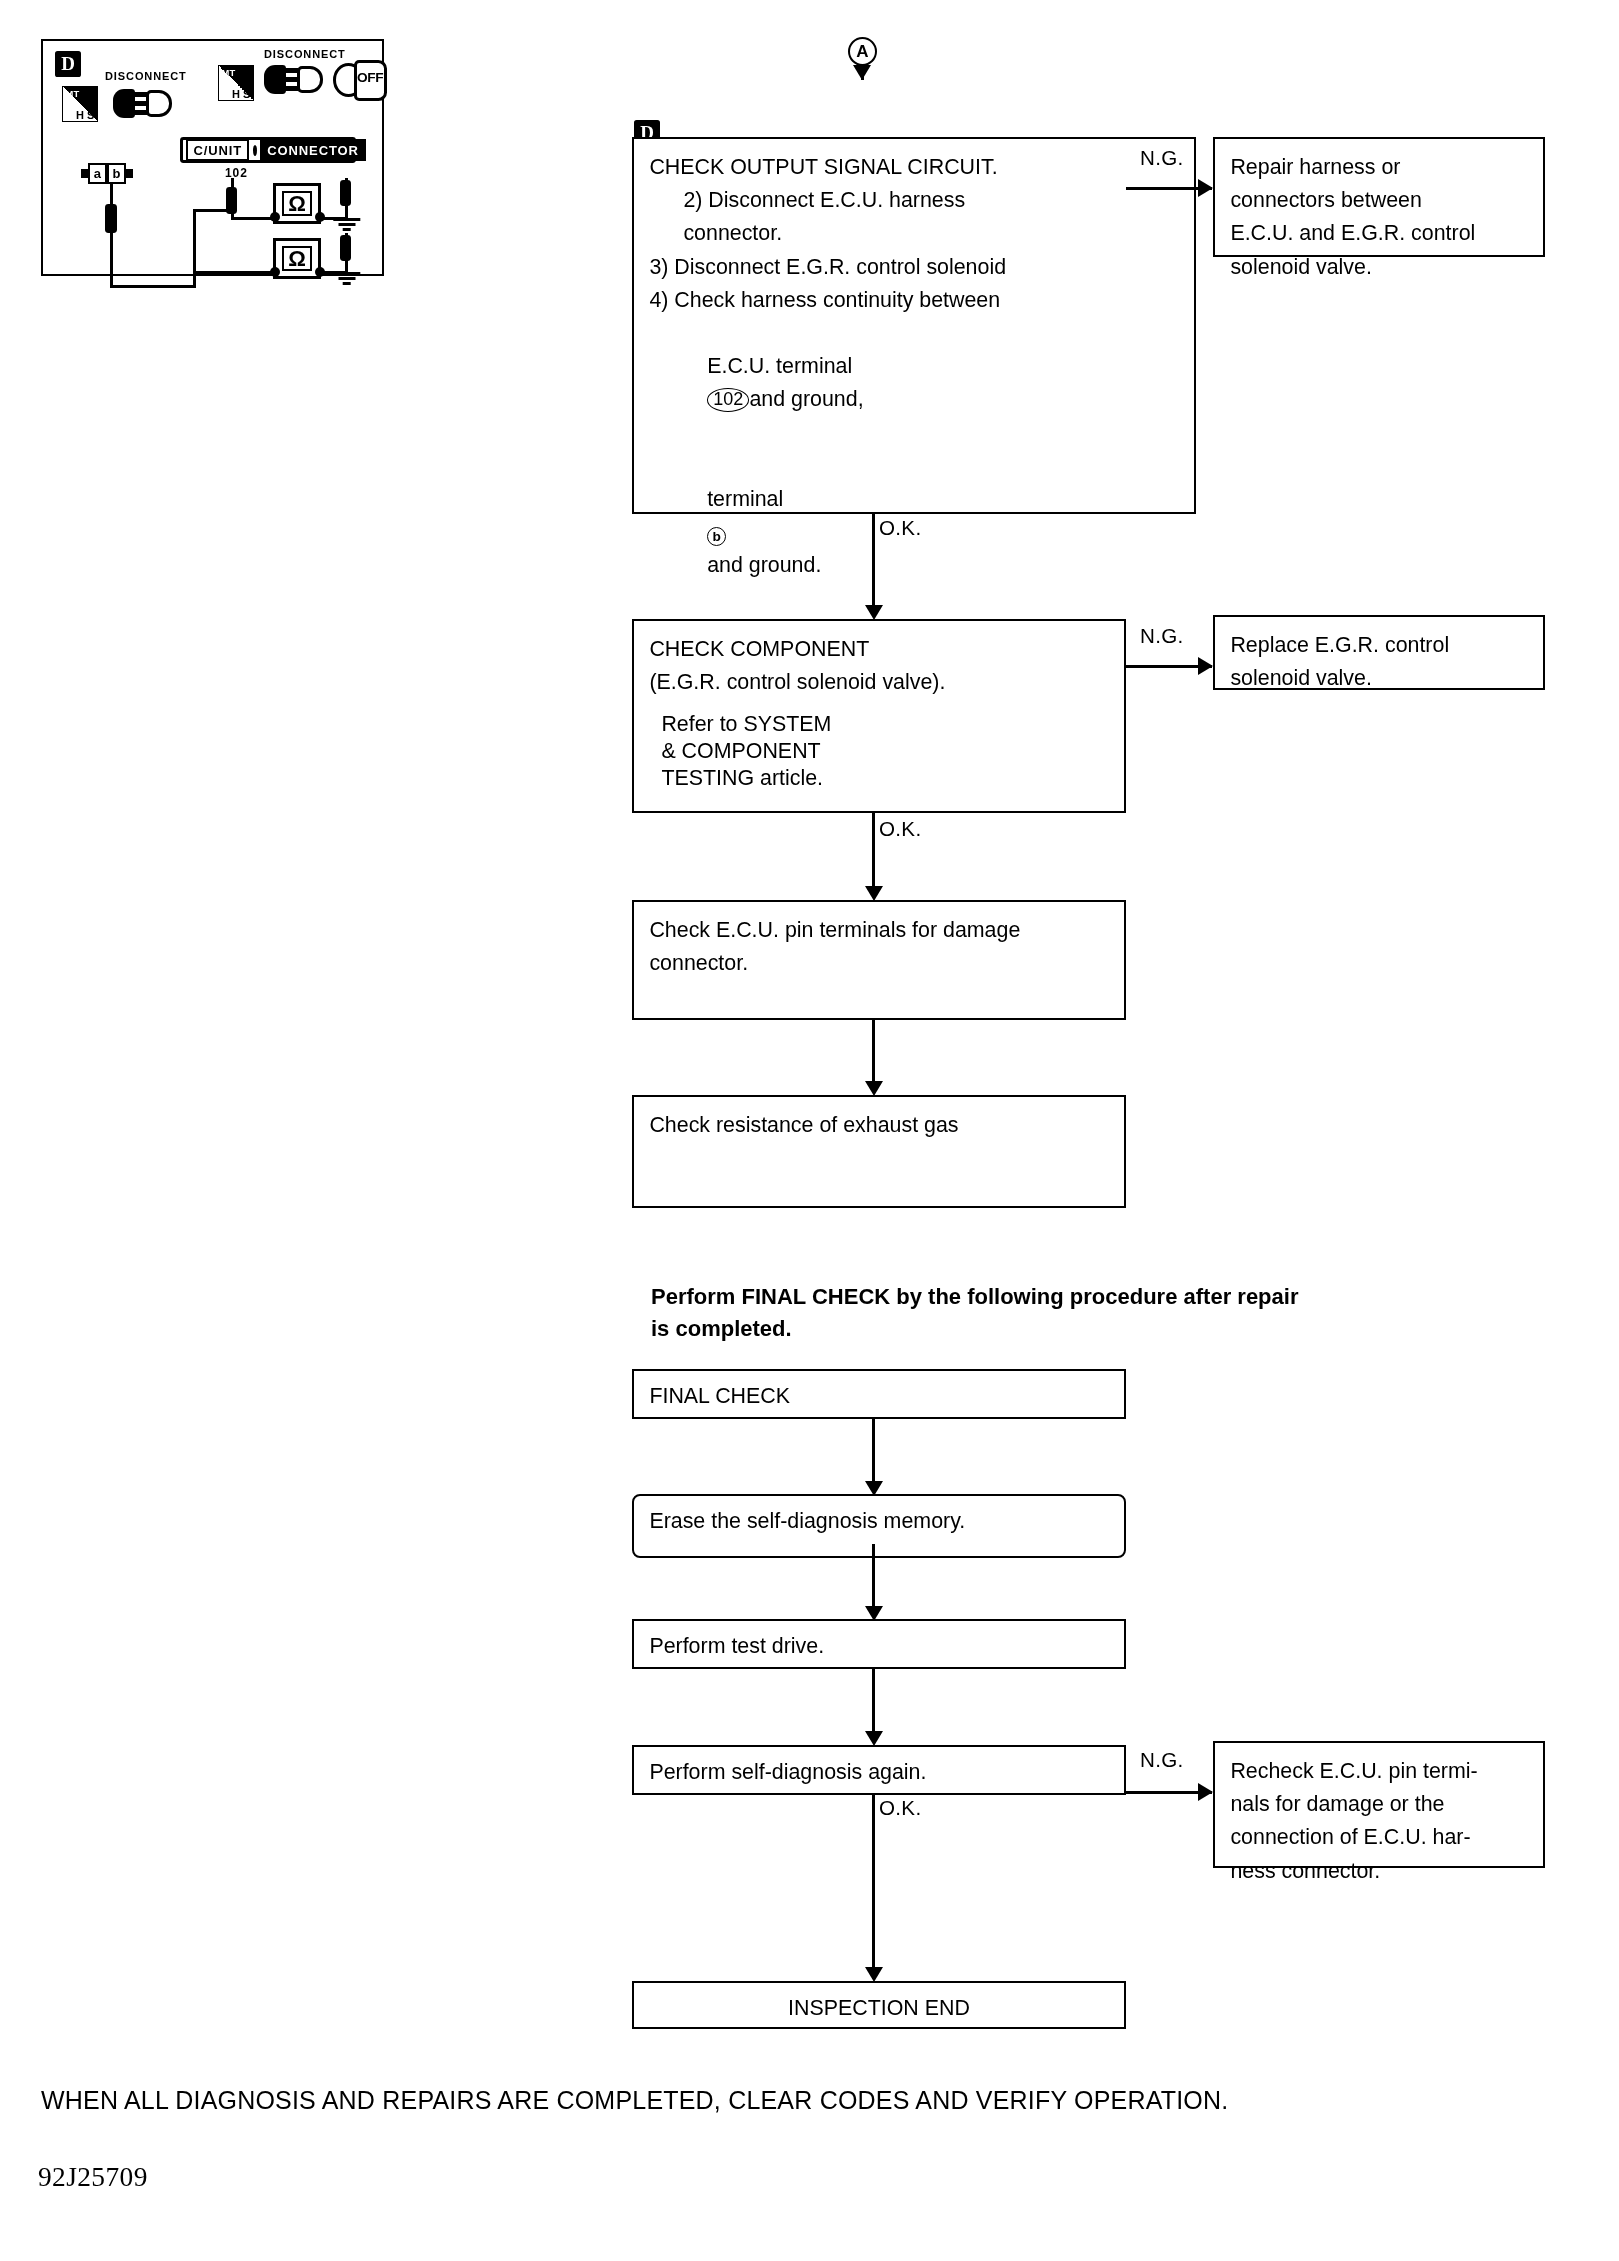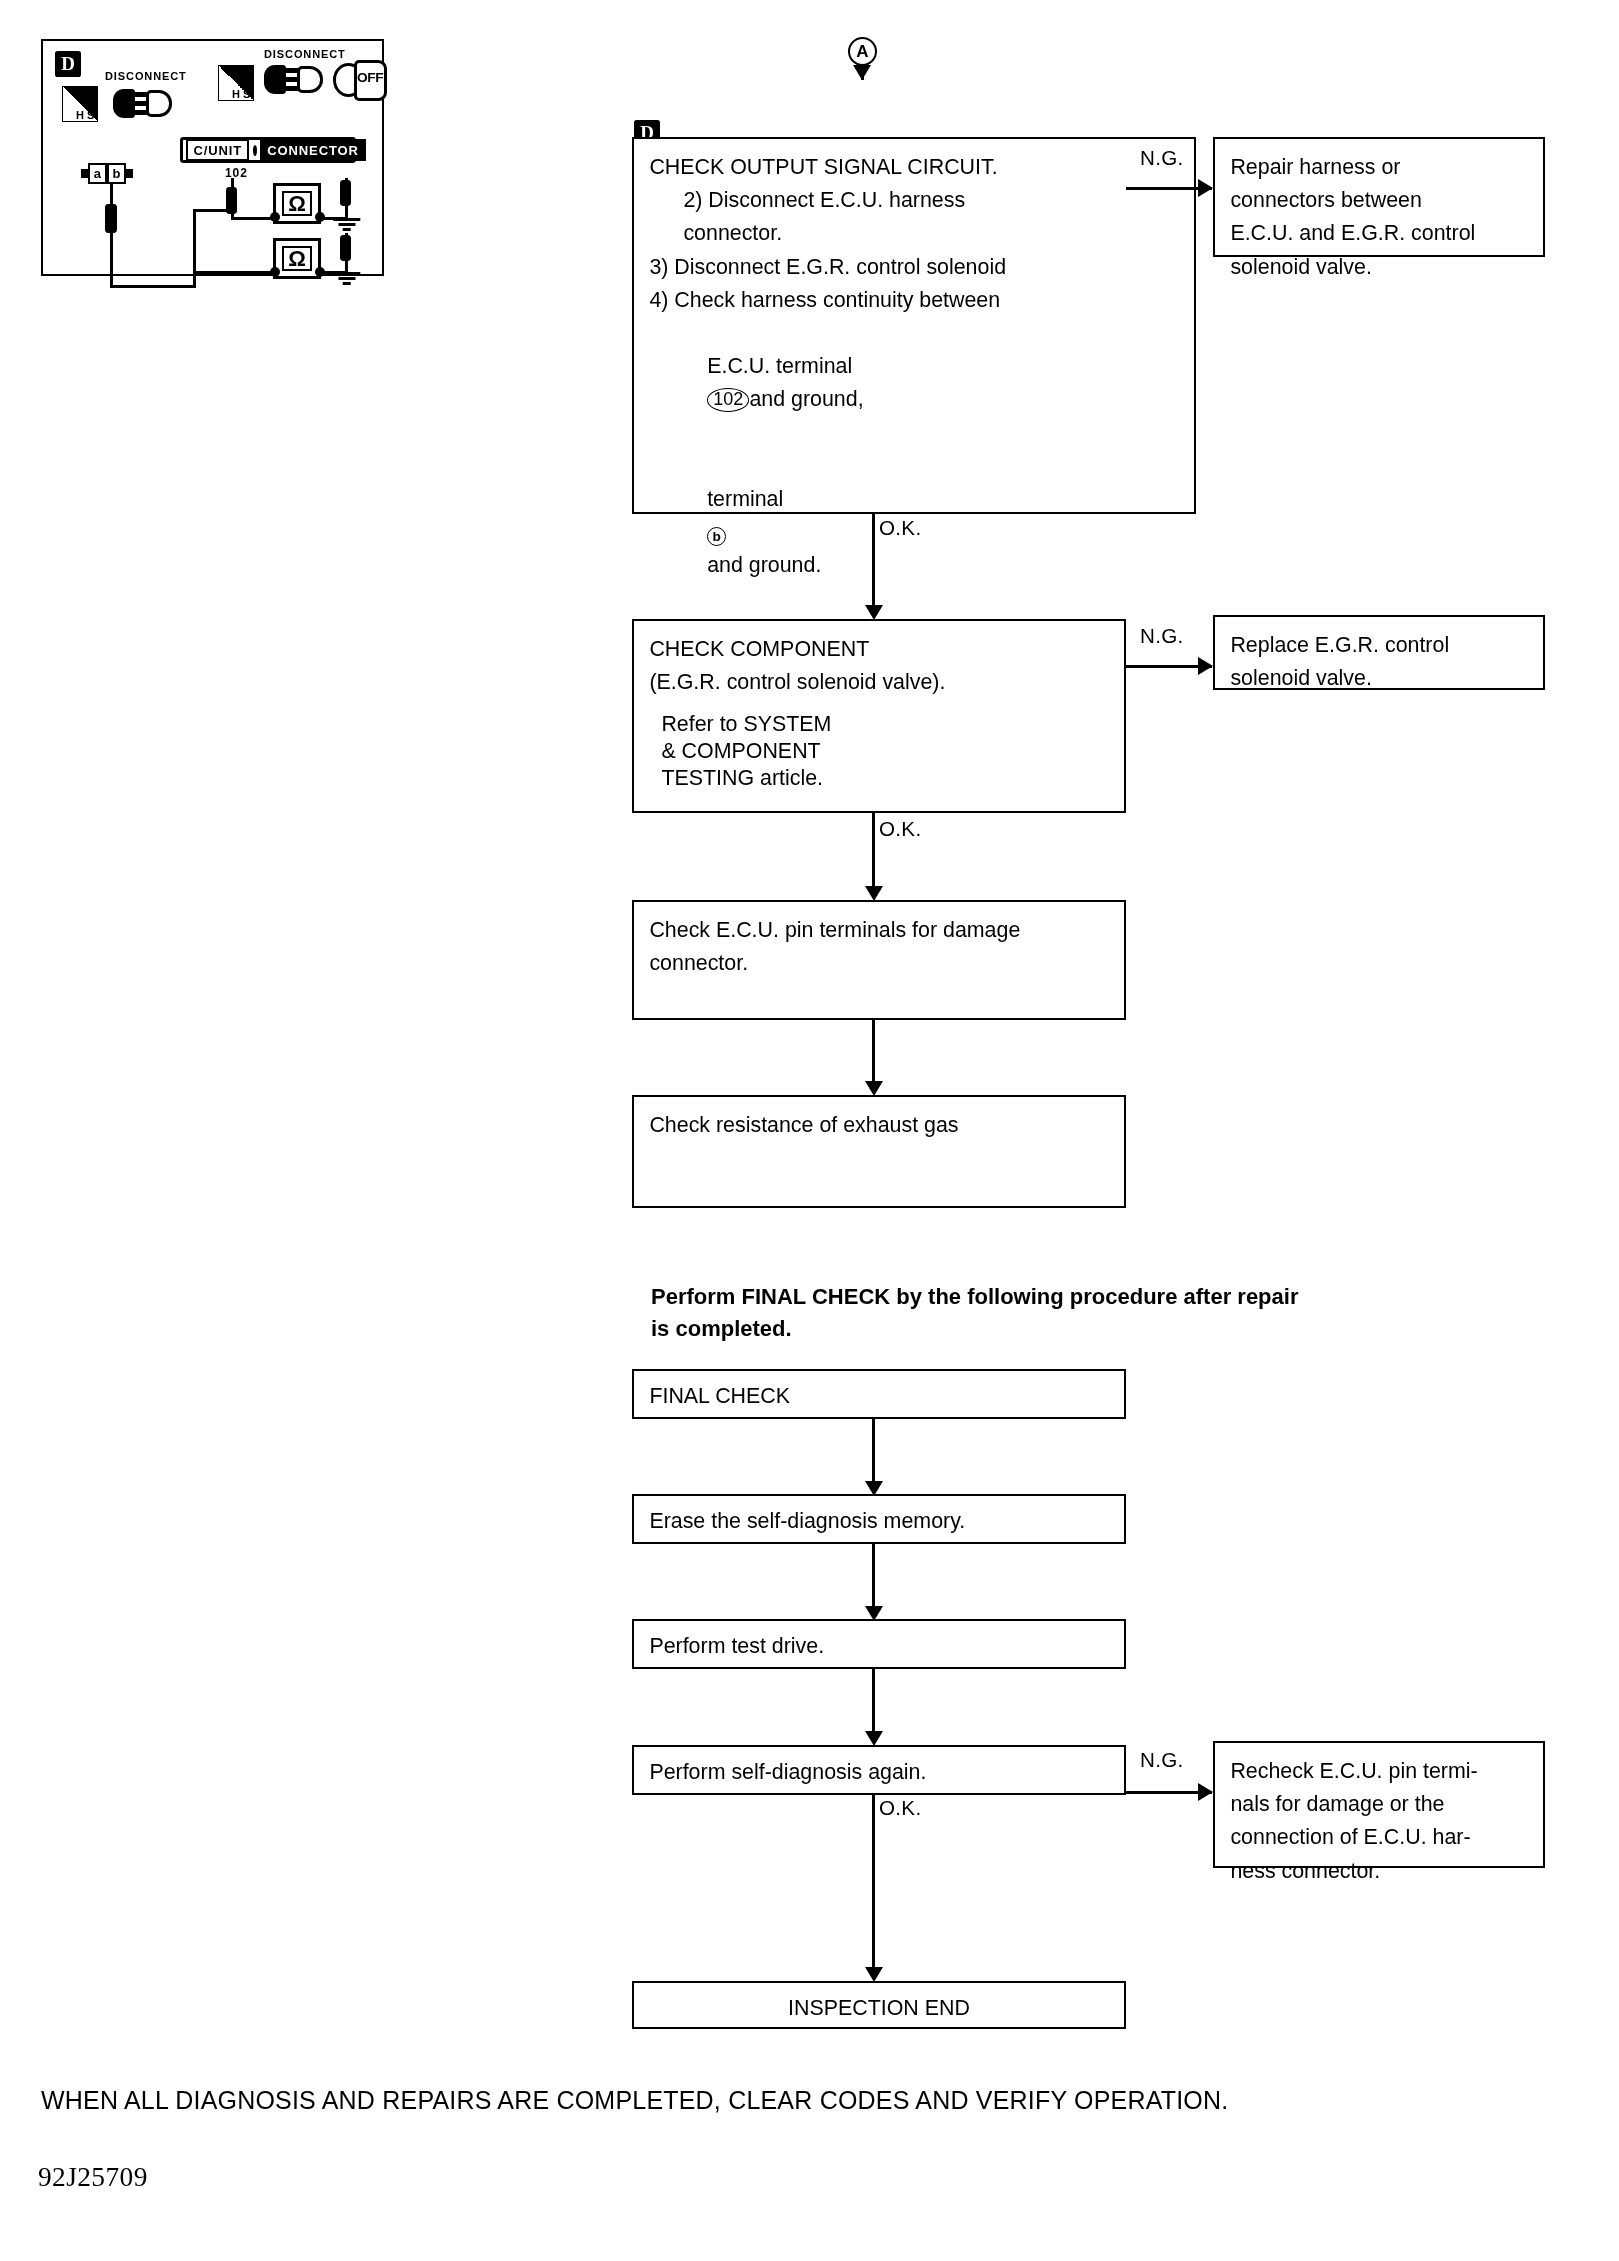--- a/index.html
+++ b/index.html
@@ -81,21 +81,21 @@
     width: 36px; height: 36px;
     background: linear-gradient(to bottom left, #000 0 50%, #fff 50% 100%);
     border: 1.7px solid #000;
   }
   .hs-badge .hs-txt {
     position: absolute; right: 2.6px; bottom: 0px;
     font-size: 11px; font-weight: bold; color: #000;
   }
   .hs-badge .hs-top {
     position: absolute; left: 2.6px; top: 0.9px;
-    font-size: 9.4px; font-weight: bold; color: #fff; margin-top: 12px;
+    font-size: 9.4px; font-weight: bold; color: #fff;
   }
   
   .plug { position: absolute; }
   .plug .male {
     position: absolute; left: 0; top: 0;
     width: 22px; height: 29px; background: #000;
     border-radius: 11px 3.4px 3.4px 11px;
   }
   .plug .pin {
     position: absolute; left: 20.6px;
@@ -410,21 +410,21 @@
 
 <div class="bold-note" style="left:651px; top:1281px; width:925px;">Perform FINAL CHECK by the following procedure after repair
 is completed.</div>
 
 <div class="fbox" style="left:632px; top:1369px; width:494px; height:50px; padding:8.6px 15.4px;">
   <span class="ln">FINAL CHECK</span>
 </div>
 <div class="vline" style="left:872px; top:1419px; height:72px;"></div>
 <div class="arrow-down" style="left:865px; top:1481px;"></div>
 
-<div class="fbox" style="left:632px; top:1494px; width:494px; height:50px; padding:8.6px 15.4px;">
+<div class="fbox" style="left:632px; top:1494px; width:494px; height:64px; padding:8.6px 15.4px;border-radius:8px;">
   <span class="ln">Erase the self-diagnosis memory.</span>
 </div>
 <div class="vline" style="left:872px; top:1544px; height:72px;"></div>
 <div class="arrow-down" style="left:865px; top:1606px;"></div>
 
 <div class="fbox" style="left:632px; top:1619px; width:494px; height:50px; padding:8.6px 15.4px;">
   <span class="ln">Perform test drive.</span>
 </div>
 <div class="vline" style="left:872px; top:1669px; height:72px;"></div>
 <div class="arrow-down" style="left:865px; top:1731px;"></div>

